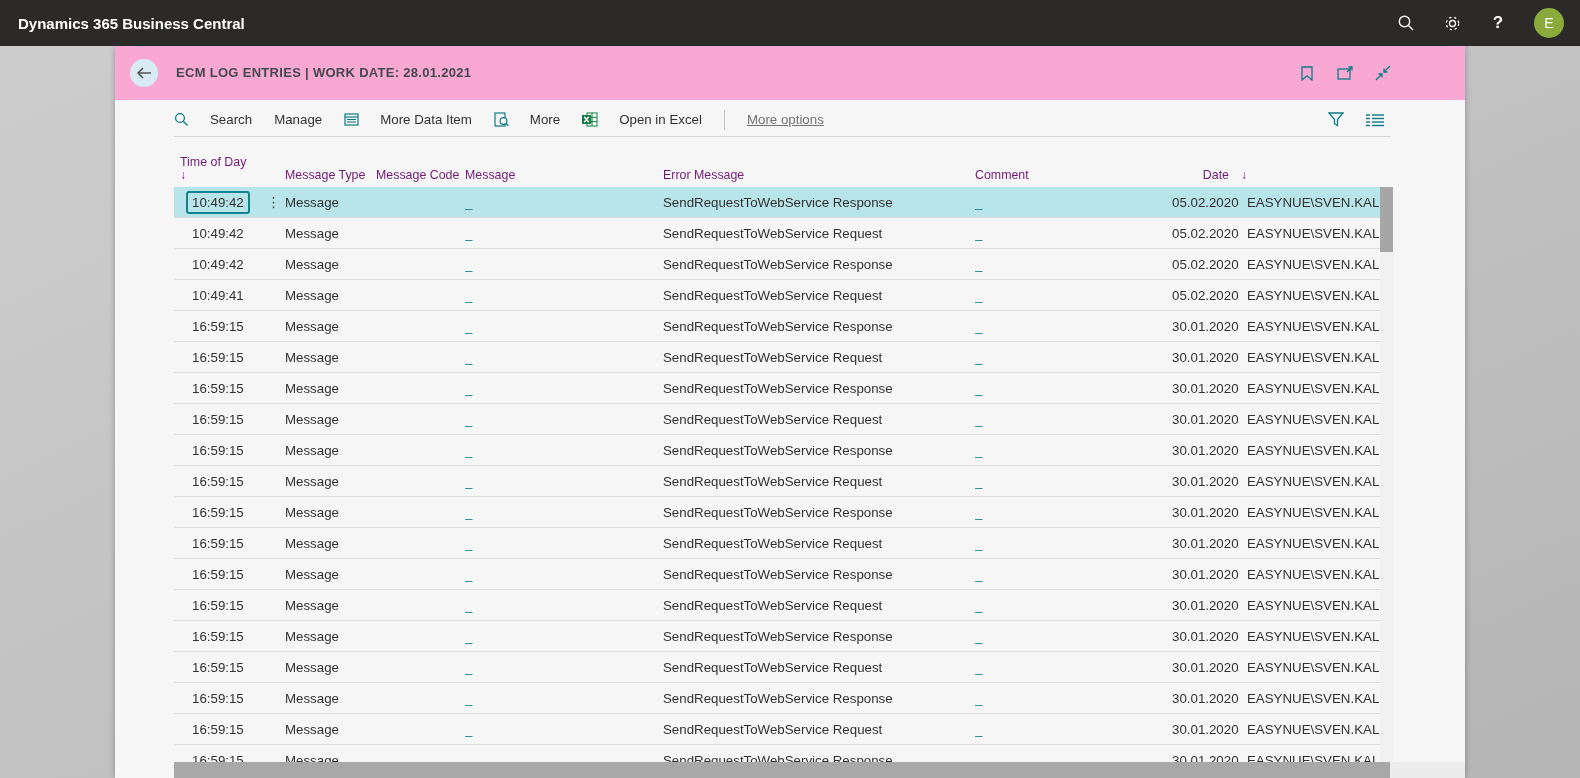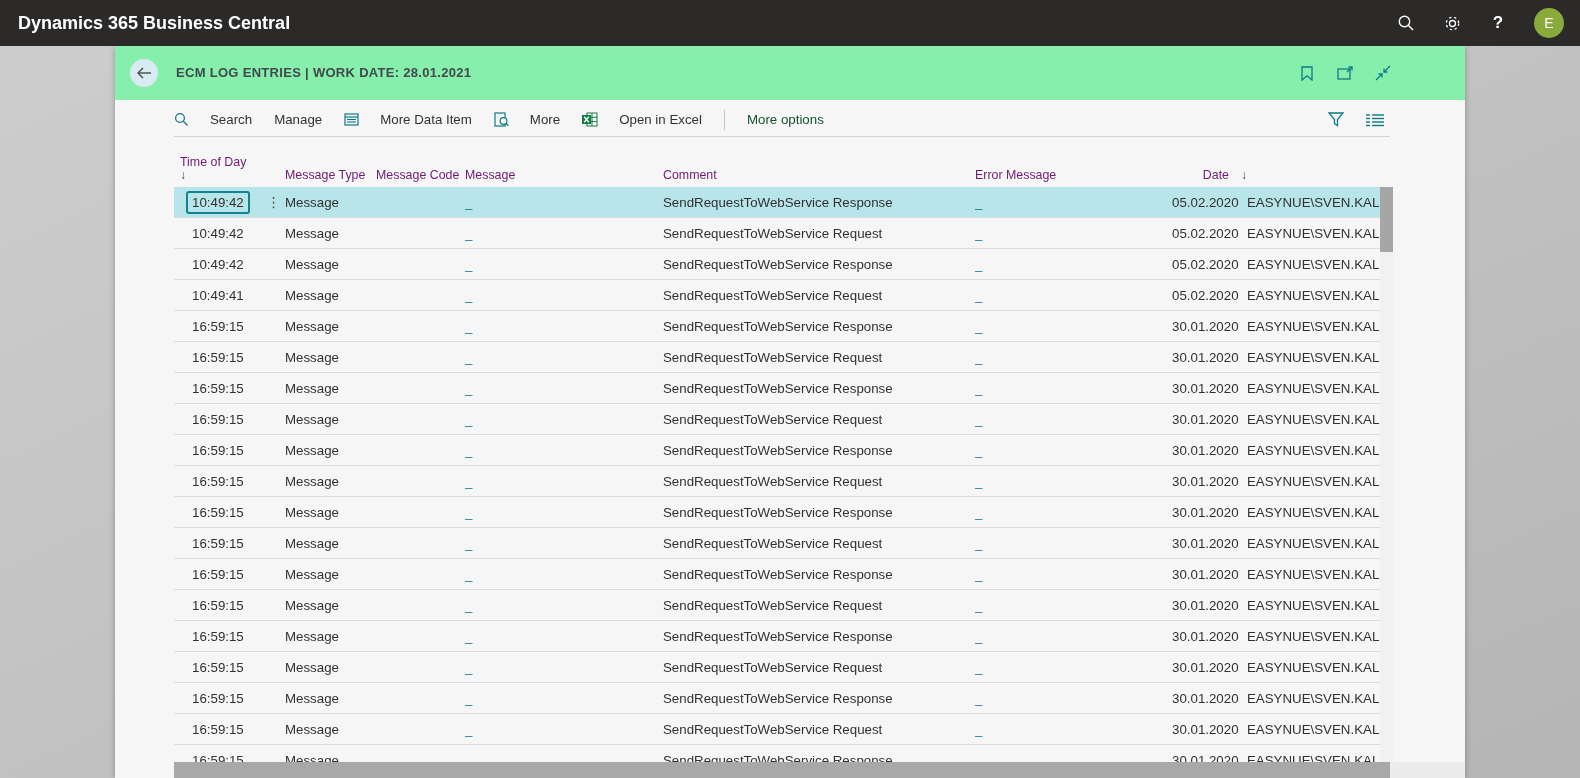--- a/index.html
+++ b/index.html
@@ -2,51 +2,51 @@
 <html><head>
 <meta charset="utf-8">
 <style>
   * { margin:0; padding:0; box-sizing:border-box; }
   html,body { width:1580px; height:778px; overflow:hidden;
     font-family:"Liberation Sans", sans-serif; background:#bfbfbf; }
 
   
   .topbar { position:absolute; left:0; top:0; width:1580px; height:46px;
     background:#2b2a29; display:flex; align-items:center; z-index:30; }
-  .topbar-title { color:#ffffff; font-size:18px; font-weight:bold; margin-left:18px; }
+  .topbar-title { color:#ffffff; font-size:15px; font-weight:bold; margin-left:18px; }
   .topbar-actions { margin-left:auto; display:flex; align-items:center; gap:26px; margin-right:16px; }
   .tb-icon { width:20px; height:20px; display:flex; align-items:center; justify-content:center; cursor:pointer; }
   .tb-help { color:#fff; font-size:17px; font-weight:bold; }
   .avatar { width:30px; height:30px; border-radius:50%; background:#8aab3c; color:#fff;
     display:flex; align-items:center; justify-content:center; font-size:14px; }
 
   
   .backdrop { position:absolute; left:0; top:46px; width:1580px; height:732px;
     background:linear-gradient(155deg,#cdcdcd 0%,#c3c3c3 45%,#b5b5b5 100%); }
 
   
   .card { position:absolute; left:115px; top:46px; width:1350px; height:732px;
     background:#ffffff; box-shadow:0 1px 6px rgba(0,0,0,.28); }
-  .card-header { position:relative; height:54px; background:#86efac; }
+  .card-header { position:relative; height:54px; background:#f9a8d4; }
   .back-btn { position:absolute; left:15px; top:13px; width:28px; height:28px; border-radius:50%;
     background:#d8ebf2; display:flex; align-items:center; justify-content:center; cursor:pointer; }
   .page-title { position:absolute; left:61px; top:19px; font-size:13px; font-weight:bold;
     color:#42484e; letter-spacing:.3px; }
   .header-actions { position:absolute; right:72px; top:17px; display:flex; gap:18px; }
   .hdr-icon { width:20px; height:20px; display:flex; align-items:center; justify-content:center; cursor:pointer; }
 
   .card-body { position:absolute; left:0; top:54px; width:1350px; height:678px; background:#f6f6f7; }
 
   
   .toolbar { position:absolute; left:59px; top:3px; width:1216px; height:34px;
     display:flex; align-items:center; gap:22px; border-bottom:1px solid #d6d4d2;
     font-size:13.3px; color:#323130; }
   .tool-item { display:flex; align-items:center; gap:21px; cursor:pointer; white-space:nowrap; }
   .tool-sep { width:1px; height:20px; background:#c8c6c4; }
-  .tool-more { color:#14532d; cursor:pointer; }
+  .tool-more { color:#737373; cursor:pointer;text-decoration:underline; }
   .tool-right { margin-left:auto; display:flex; align-items:center; gap:22px; padding-right:6px; }
 
   
   .grid-cols { display:grid;
     grid-template-columns:88px 23px 91px 89px 198px 312px 197px 75px 133px; }
   .thead { position:absolute; left:59px; top:40px; width:1206px; height:46px;
     color:#701a75; font-size:12.4px; }
   .th { display:flex; flex-direction:column; justify-content:flex-end; padding-bottom:4px; cursor:pointer; }
   .th .lbl { line-height:14px; }
   .th-time { padding-left:6px; }
@@ -209,24 +209,24 @@
       <div class="th">
         <span class="lbl">Message Type</span>
       </div>
       <div class="th">
         <span class="lbl">Message Code</span>
       </div>
       <div class="th">
         <span class="lbl">Message</span>
       </div>
       <div class="th">
+        <span class="lbl">Error Message</span>
+      </div>
+      <div class="th">
         <span class="lbl">Comment</span>
-      </div>
-      <div class="th">
-        <span class="lbl">Error Message</span>
       </div>
       <div class="th th-date">
         <span class="lbl">Date</span>
         <span class="sort-below">↓</span>
       </div>
     </div>
 
     <div class="rows-viewport">
         <div class="trow grid-cols selected">
     <div class="td c-time"><span class="time-box">10:49:42</span></div>

